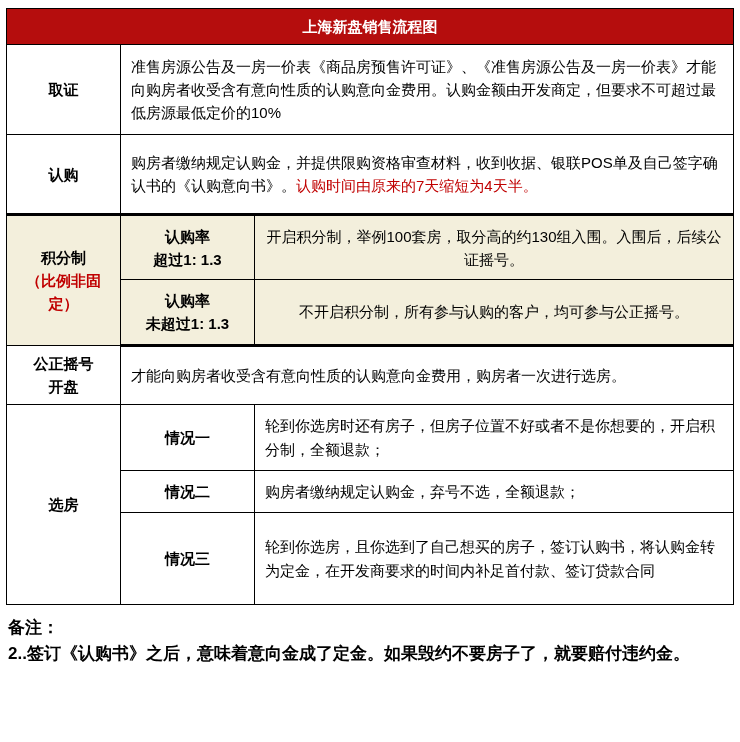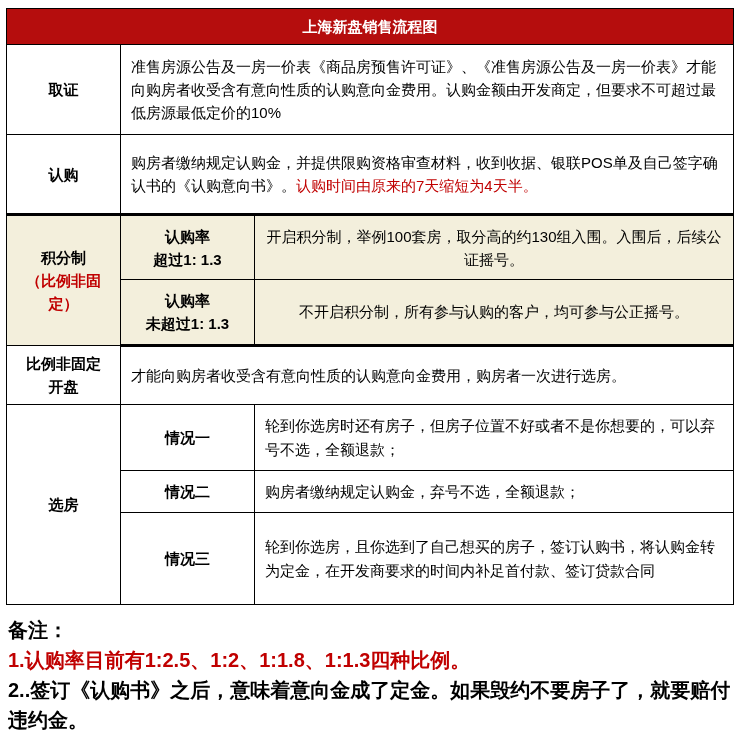--- a/index.html
+++ b/index.html
@@ -60,21 +60,21 @@
   tr.h-rengou { height: 80px; }
   tr.h-jifen { height: 58px; }
   tr.h-yaohao { height: 56px; }
   tr.h-case1 { height: 66px; }
   tr.h-case2 { height: 42px; margin-left: 24px; }
   tr.h-case3 { height: 92px; }
 
   .notes {
     margin-top: 10px;
     padding: 0 2px;
-    font-size: 20px;
+    font-size: 17px;
     font-weight: bold;
     line-height: 1.5;
   }
   .notes div { margin: 0; }
 </style>
 </head>
 <body>
 
 <div class="page">
 
@@ -111,40 +111,39 @@
 超过1: 1.3</td>
       <td>开启积分制，举例100套房，取分高的约130组入围。入围后，后续公证摇号。</td>
     </tr>
     <tr class="beige thick-bottom h-jifen">
       <td class="cond-cell">认购率
 未超过1: 1.3</td>
       <td>不开启积分制，所有参与认购的客户，均可参与公正摇号。</td>
     </tr>
 
     <tr class="h-yaohao">
-      <td class="row-label">比例非固定
+      <td class="row-label">公正摇号
 开盘</td>
       <td colspan="2">才能向购房者收受含有意向性质的认购意向金费用，购房者一次进行选房。</td>
     </tr>
 
     <tr class="h-case1">
       <td rowspan="3" class="row-label">选房</td>
       <td class="cond-cell">情况一</td>
-      <td>轮到你选房时还有房子，但房子位置不好或者不是你想要的，可以弃号不选，全额退款；</td>
+      <td>轮到你选房时还有房子，但房子位置不好或者不是你想要的，开启积分制，全额退款；</td>
     </tr>
     <tr class="h-case2">
       <td class="cond-cell">情况二</td>
       <td>购房者缴纳规定认购金，弃号不选，全额退款；</td>
     </tr>
     <tr class="h-case3">
       <td class="cond-cell">情况三</td>
       <td>轮到你选房，且你选到了自己想买的房子，签订认购书，将认购金转为定金，在开发商要求的时间内补足首付款、签订贷款合同</td>
     </tr>
   </tbody>
     </table>
 
   <div class="notes">
     <div>备注：</div>
-    <div class="red">1.认购率目前有1:2.5、1:2、1:1.8、1:1.3四种比例。</div>
     <div>2..签订《认购书》之后，意味着意向金成了定金。如果毁约不要房子了，就要赔付违约金。</div>
   </div>
 
 </div>
 
 </body></html>

